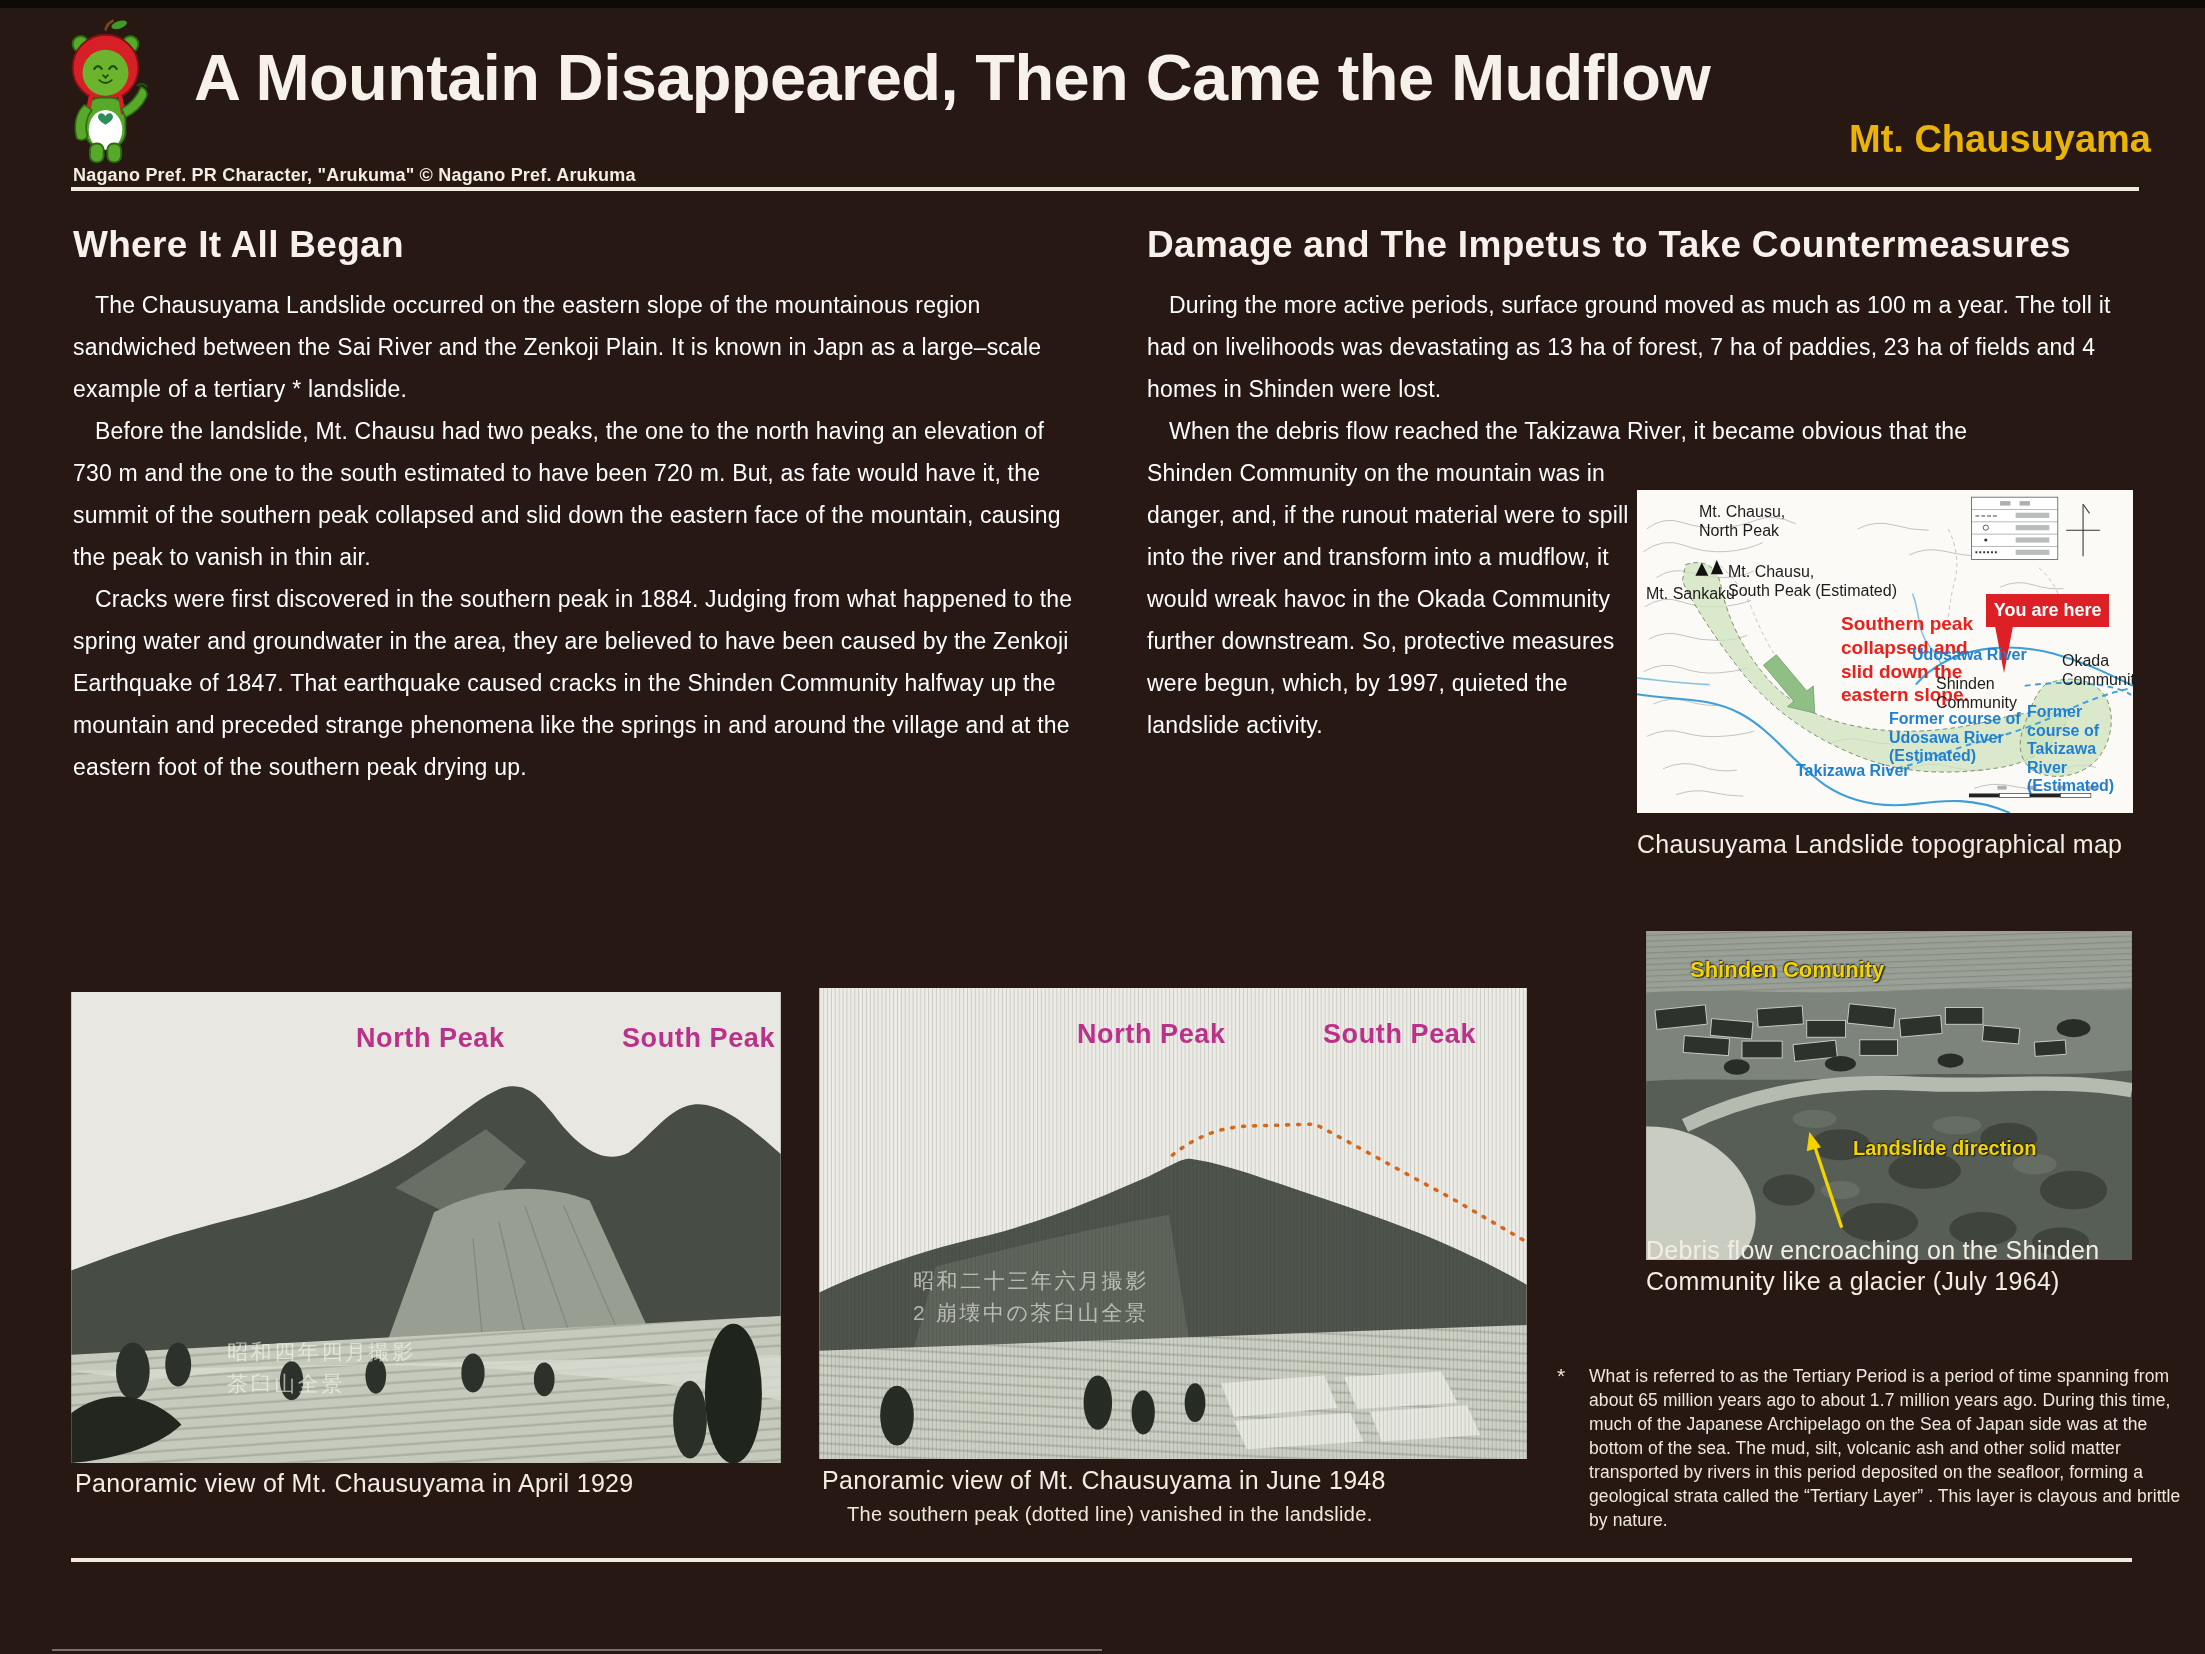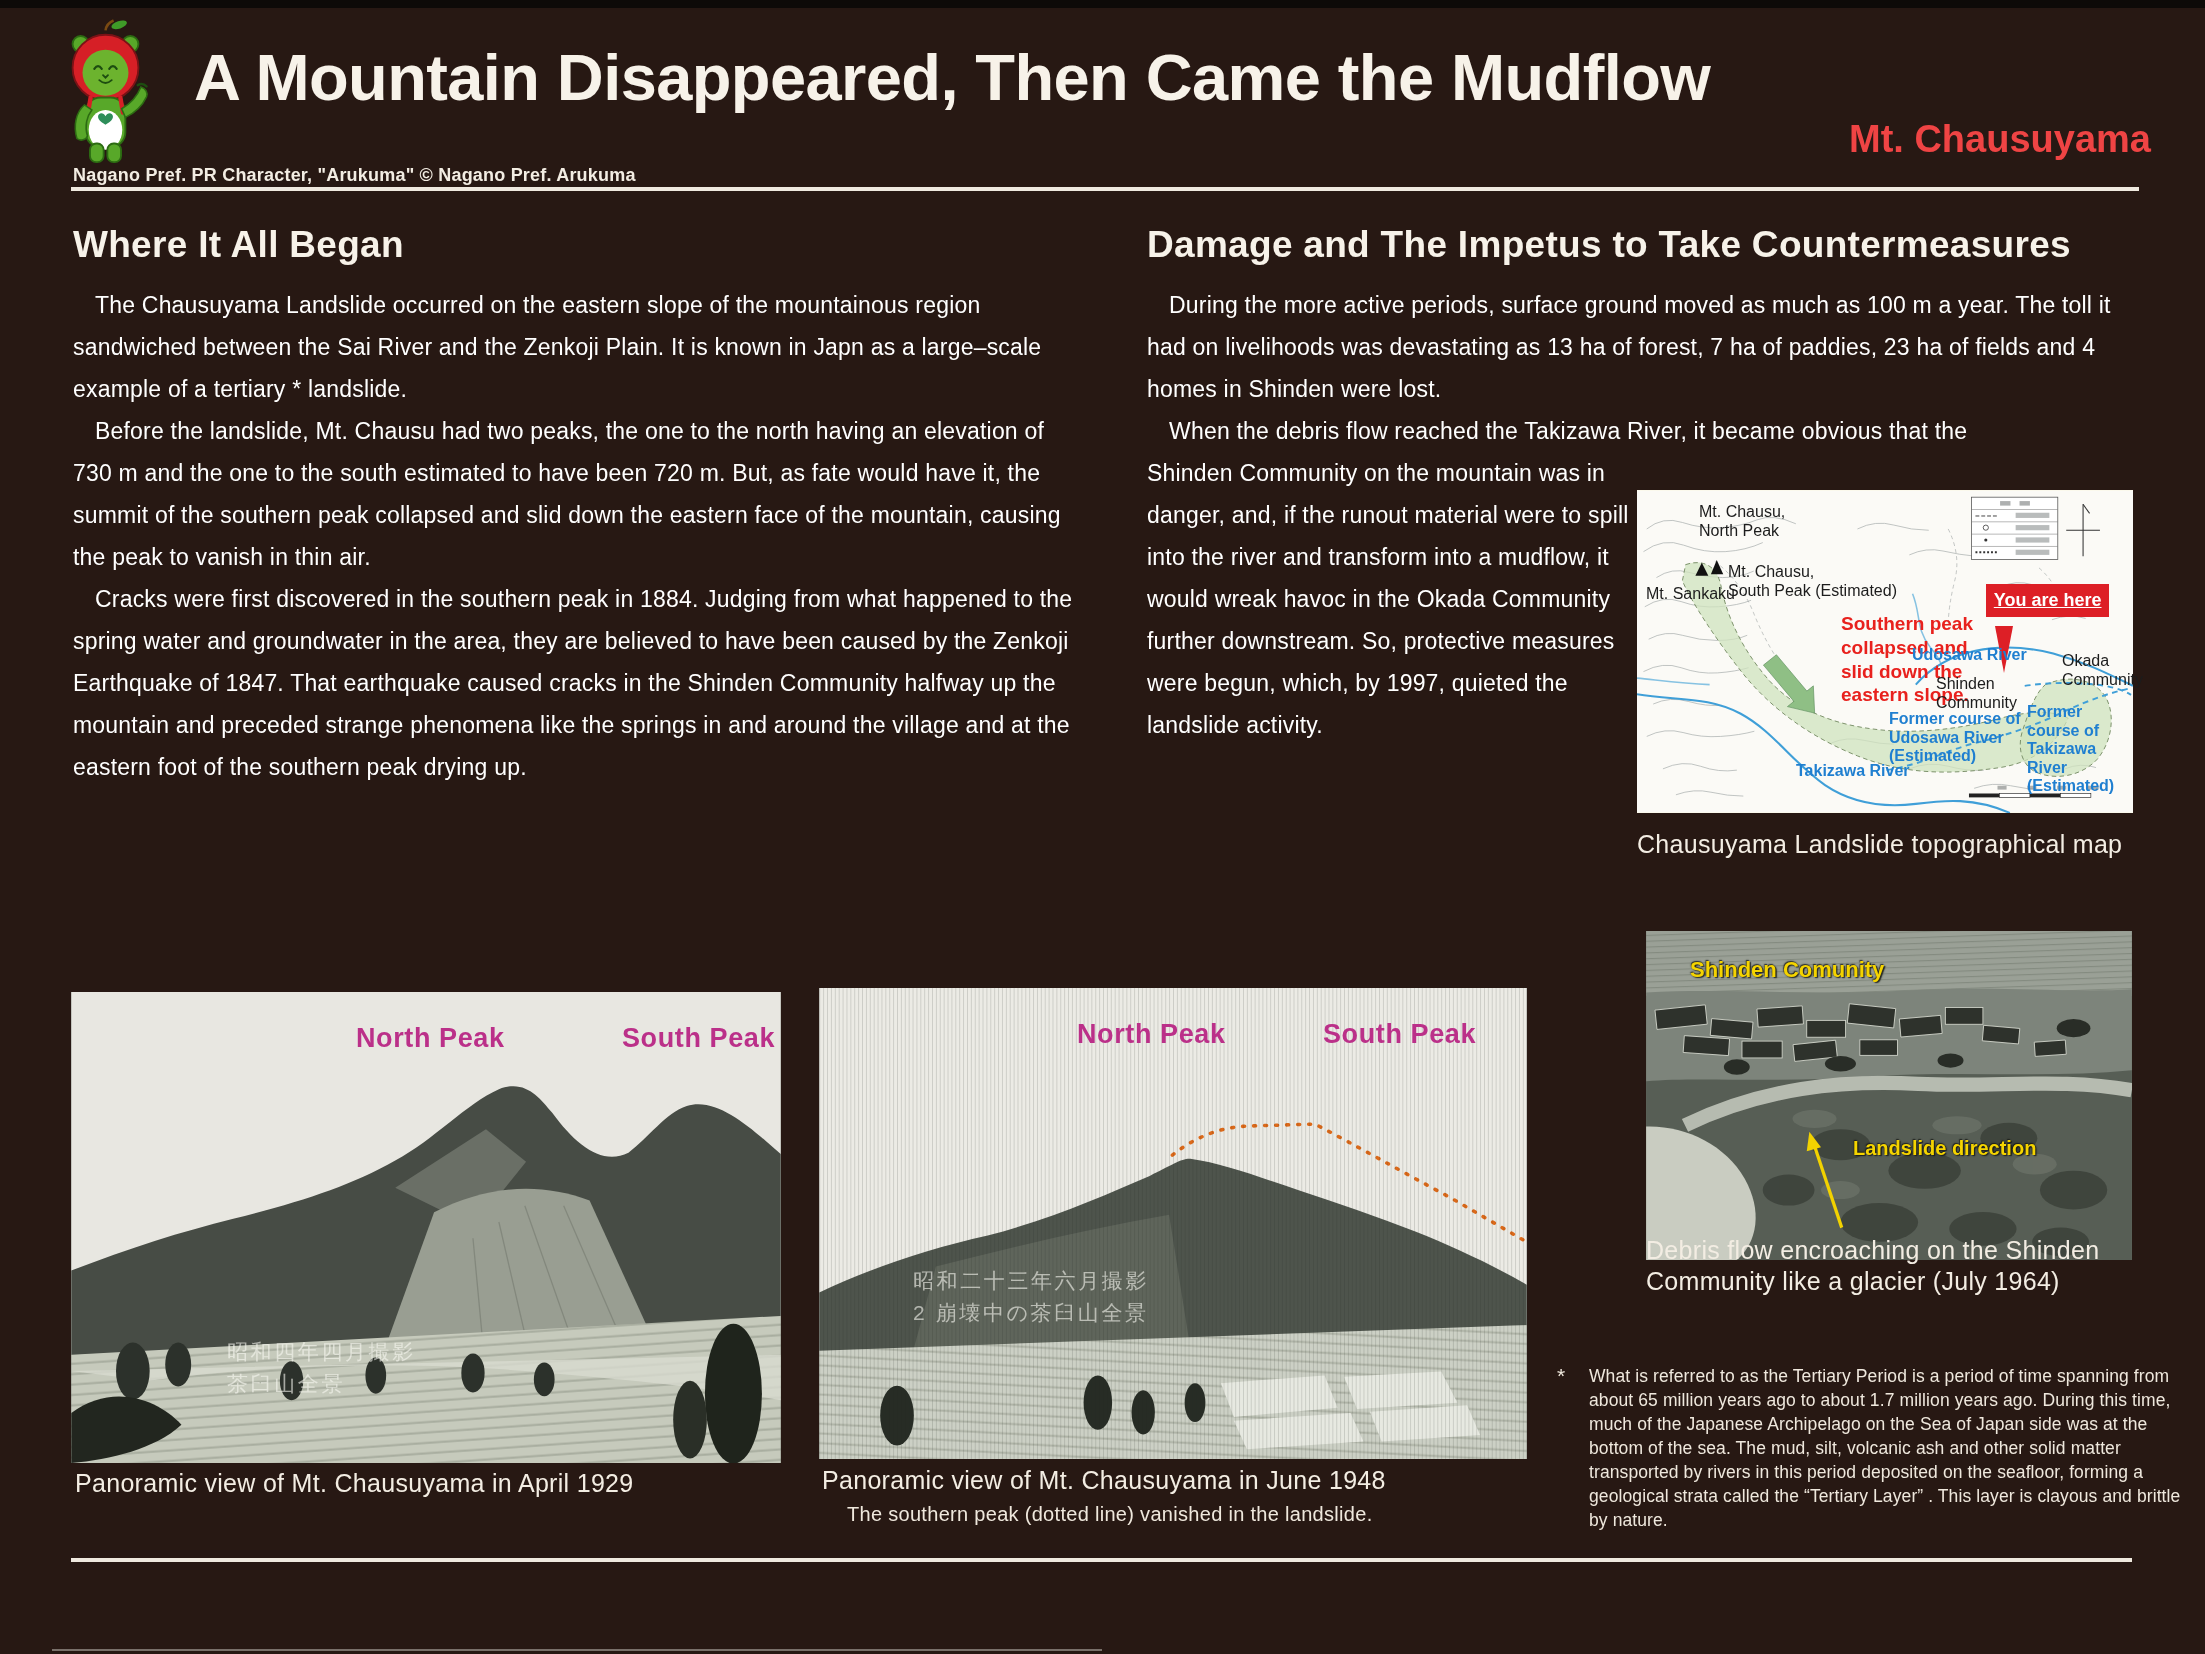--- a/index.html
+++ b/index.html
@@ -2,21 +2,21 @@
 <html style="font-size:10.4px"><head>
 <meta charset="utf-8">
 <style>
   html,body{margin:0;padding:0;background:#120b09;}
   body{font-family:"Liberation Sans", sans-serif;}
   .poster{position:relative;width:2205px;height:1654px;background:#271813;color:#f2ebe1;overflow:hidden;}
   .abs{position:absolute;}
   .preline{white-space:pre-line;}
   h1,h2,p{margin:0;}
   .title{font-size:65px;font-weight:bold;letter-spacing:-0.6px;color:#f7f2e9;}
-  .subtitle{font-size:38px;font-weight:bold;color:#ef4444;}
+  .subtitle{font-size:38px;font-weight:bold;color:#eab308;}
   .credit{font-size:18px;font-weight:bold;letter-spacing:0.2px;color:#f3ede3;}
   .rule{position:absolute;background:#efe9df;height:3.9px;}
   .heading{font-size:37px;font-weight:bold;letter-spacing:0.3px;color:#f7f2e9;}
   .body-text{font-size:23px;line-height:42px;letter-spacing:0.2px;color:#ffffff;}
   .para{text-indent:22px;}
   .caption{font-size:25px;letter-spacing:0.3px;color:#f3ede3;}
   .subcaption{font-size:20px;letter-spacing:0.3px;line-height:27px;color:#efe8dd;}
   .footnote-text{font-size:17.5px;line-height:24px;letter-spacing:0.1px;color:#efe8dd;}
   .map-box{position:absolute;left:1637px;top:490px;width:496px;height:323px;background:#fde047;}
   .map-label{position:absolute;font-size:16px;line-height:1.16;color:#1c1c1c;font-weight:500;}
@@ -169,21 +169,21 @@
     
     <div class="map-label preline" style="left:62px;top:13px;">Mt. Chausu,
 North Peak</div>
     <div class="map-label" style="left:9px;top:95px;">Mt. Sankaku</div>
     <div class="map-label preline" style="left:91px;top:73px;">Mt. Chausu,
 South Peak (Estimated)</div>
     <div class="map-label map-red preline" style="left:204px;top:122px;">Southern peak
 collapsed and
 slid down the
 eastern slope.</div>
-    <div class="yah-box" style="left:349px;top:94px;text-decoration:underline;">You are here</div>
+    <div class="yah-box" style="left:349px;top:104px;">You are here</div>
     <div class="yah-pointer" style="left:358px;top:136px;"></div>
     <div class="map-label map-blue" style="left:275px;top:156px;">Udosawa River</div>
     <div class="map-label preline" style="left:425px;top:146px;margin-top:16px;">Okada
 Community</div>
     <div class="map-label preline" style="left:299px;top:185px;">Shinden
 Community</div>
     <div class="map-label map-blue preline" style="left:252px;top:220px;">Former course of
 Udosawa River
 (Estimated)</div>
     <div class="map-label map-blue preline" style="left:390px;top:213px;">Former course of

